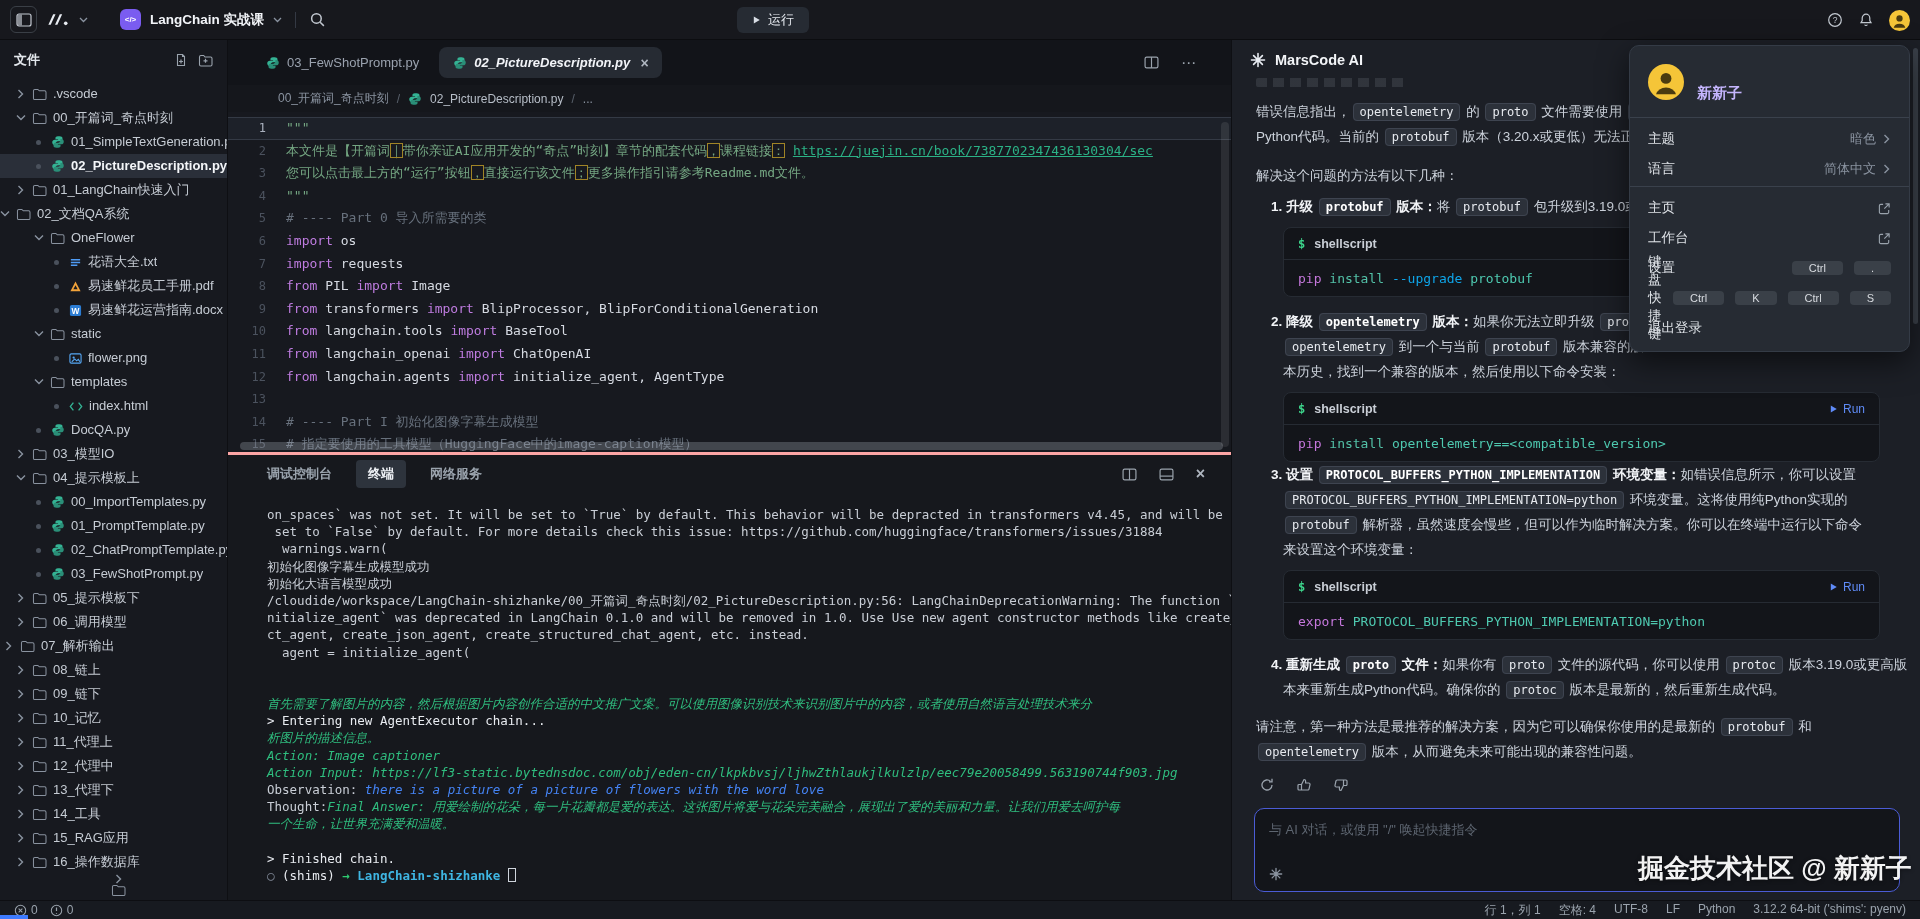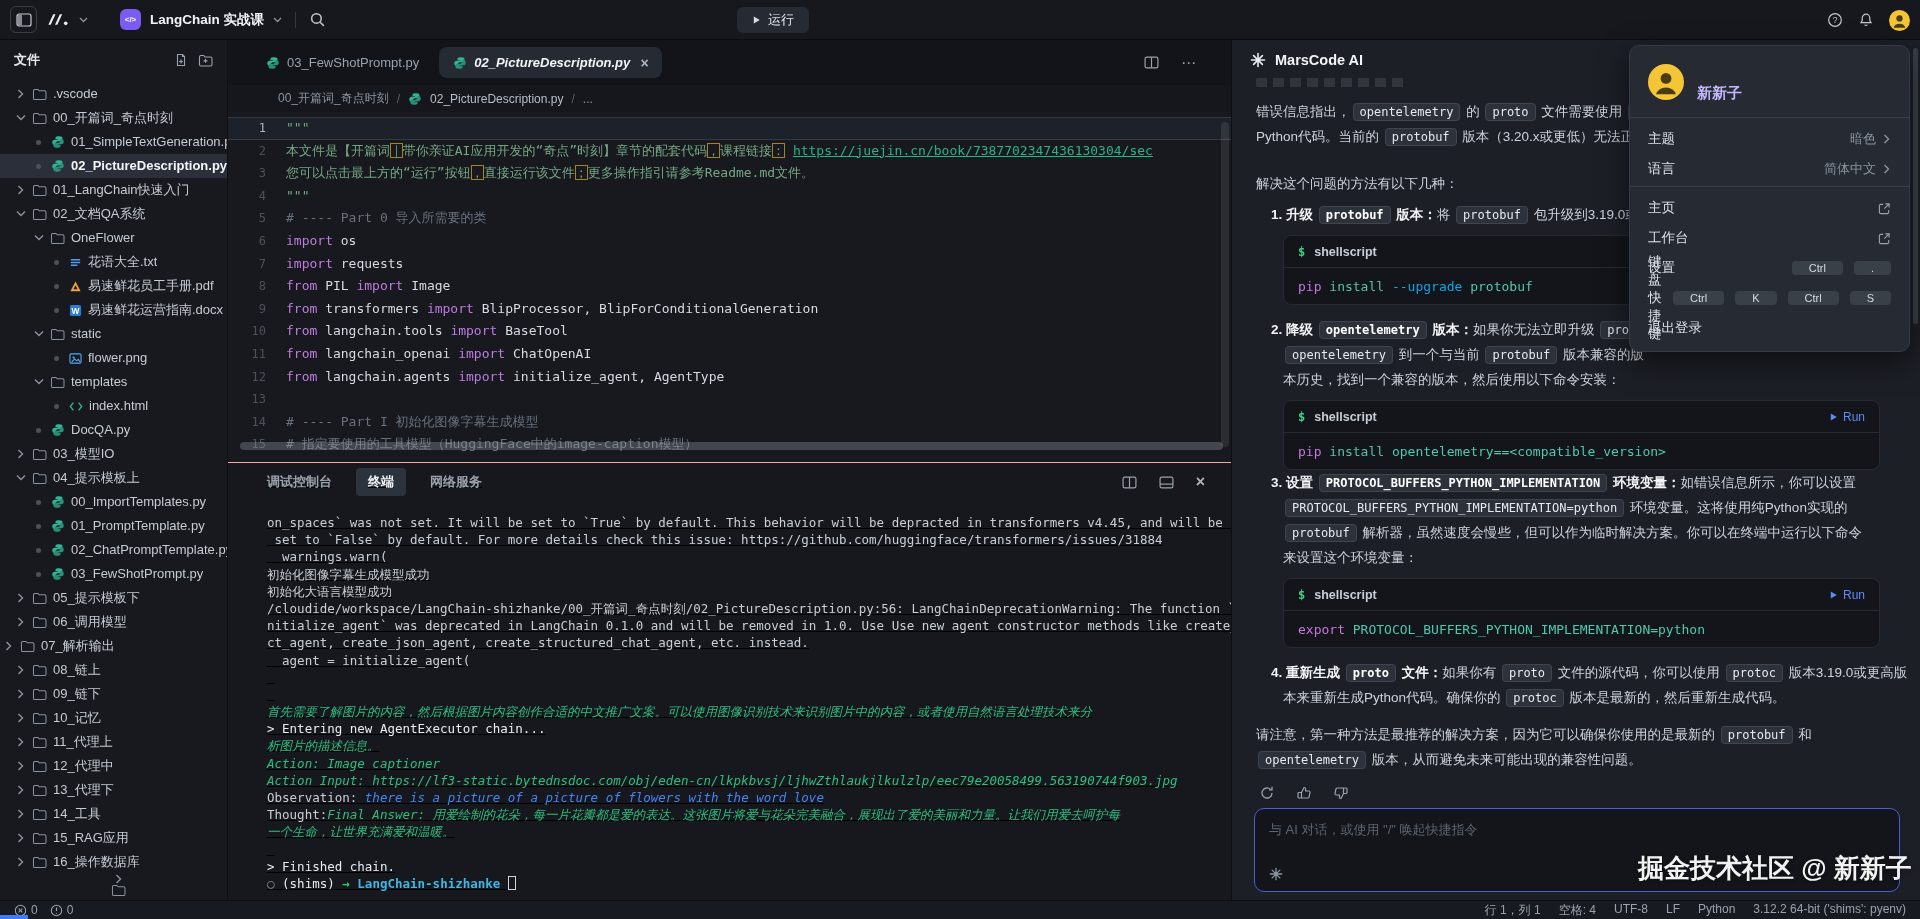--- a/index.html
+++ b/index.html
@@ -56,22 +56,22 @@
   .curline .gut { color:#aab2bf; }
   .tk-str { color:#74a682; } .tk-kw { color:#bf7ce0; } .tk-txt { color:#d6dae2; }
   .tk-com { color:#67707c; } .tk-link { color:#2bb286; text-decoration:underline; }
   .tk-strbox { color:#74a682; outline:1px solid #a08426; outline-offset:-1px; }
   .hscroll { position:absolute; left:12px; right:8px; bottom:12px; height:8px;
     background:rgba(178,186,198,.28); border-radius:4px; }
   .vscroll { position:absolute; right:2px; top:10px; width:8px; height:325px;
     background:rgba(255,255,255,.09); border-radius:4px; }
 
   
-  .terminal { position:absolute; left:228px; top:462px; width:1003px; bottom:19px;
-    background:#16181d; border-top:1px solid #fca5a5; overflow:hidden;text-decoration:underline; }
+  .terminal { position:absolute; left:228px; top:452px; width:1003px; bottom:19px;
+    background:#16181d; border-top:3px solid #fca5a5; overflow:hidden; }
   .ttabs { height:38px; display:flex; align-items:center; gap:24px; padding-left:39px;
     font-size:13px; font-weight:700; color:#9aa3ad; position:relative; }
   .ttab.act { background:#2d333c; color:#eef1f5; padding:5px 12px; border-radius:4px; }
   .ttab-icons { position:absolute; right:26px; display:flex; gap:22px; align-items:center; color:#9aa3ad; }
   .tbody { padding:13px 0 0 39px; font-family:"DejaVu Sans Mono",monospace; font-size:12.5px; overflow:hidden; }
   .tline { height:17.2px; line-height:17.2px; white-space:pre; }
   .tm-p { color:#c9ced6; } .tm-w { color:#e8ebf0; }
   .tm-g { color:#2fbe7f; font-style:italic; }
   .tm-b { color:#4584f5; font-style:italic; }
   .tm-dim { color:#7b8391; } .tm-gr { color:#2ecc71; font-weight:700; } .tm-cy { color:#3fb6e3; font-weight:700; }
@@ -273,21 +273,21 @@
               <path d="M1.5 1l4 4-4 4" stroke="#8a93a0" fill="none" stroke-width="1.4"></path>
             </svg>
           </span>
           <span class="icon">
             <svg width="15" height="13" viewBox="0 0 16 14">
               <path d="M1.5 3c0-.8.7-1.5 1.5-1.5h3.2L7.8 3h5.7c.8 0 1.5.7 1.5 1.5V11c0 .8-.7 1.5-1.5 1.5H3c-.8 0-1.5-.7-1.5-1.5V3z" fill="none" stroke="#8a93a0" stroke-width="1.1"></path>
             </svg>
           </span>
           <span class="tname">01_LangChain快速入门</span>
         </div>
-        <div class="trow" style="padding-left: 16px;">
+        <div class="trow" style="">
           <span class="icon chev">
             <svg width="10" height="8" viewBox="0 0 10 8">
               <path d="M1 1.5l4 4 4-4" stroke="#8a93a0" fill="none" stroke-width="1.4"></path>
             </svg>
           </span>
           <span class="icon">
             <svg width="15" height="13" viewBox="0 0 16 14">
               <path d="M1.5 3c0-.8.7-1.5 1.5-1.5h3.2L7.8 3h5.7c.8 0 1.5.7 1.5 1.5V11c0 .8-.7 1.5-1.5 1.5H3c-.8 0-1.5-.7-1.5-1.5V3z" fill="none" stroke="#8a93a0" stroke-width="1.1"></path>
             </svg>
           </span>
@@ -757,21 +757,21 @@
             </g>
           </svg>
         </span>
       <span>MarsCode AI</span>
     </div>
     <div class="smudge"></div>
     <div class="ai-body">
       <div id="ai-blocks">
           <div class="ai-line ind0" style="margin-top: 4px;"><span>错误信息指出，</span><span class="ai-chip">opentelemetry</span><span> 的 </span><span class="ai-chip">proto</span><span> 文件需要使用 </span><span class="ai-chip">proto</span></div>
           <div class="ai-line ind0"><span>Python代码。当前的 </span><span class="ai-chip">protobuf</span><span> 版本（3.20.x或更低）无法正确</span></div>
-          <div class="ai-line ind0" style="margin-top: 22px;"><span>解决这个问题的方法有以下几种：</span></div>
+          <div class="ai-line ind0" style="margin-top: 14px;"><span>解决这个问题的方法有以下几种：</span></div>
           <div class="ai-line ind1" style="margin-top: 6px;"><span class="ai-b">1. </span><span class="ai-b">升级 </span><span class="ai-chipb">protobuf</span><span class="ai-b"> 版本：</span><span>将 </span><span class="ai-chip">protobuf</span><span> 包升级到3.19.0或更高</span></div>
           <div class="ai-code">
             <div class="ai-code-hd">
               <span class="dol">$</span>
               <span class="lang">shellscript</span>
             </div>
             <div class="ai-code-bd"><span class="sh-kw">pip</span><span class="sh-fn"> install</span><span class="sh-fl"> --upgrade</span><span class="sh-arg"> protobuf</span></div>
           </div>
           <div class="ai-line ind1" style="margin-top: 12px;"><span class="ai-b">2. </span><span class="ai-b">降级 </span><span class="ai-chipb">opentelemetry</span><span class="ai-b"> 版本：</span><span>如果你无法立即升级 </span><span class="ai-chip">protobuf</span></div>
           <div class="ai-line ind2"><span class="ai-chip">opentelemetry</span><span> 到一个与当前 </span><span class="ai-chip">protobuf</span><span> 版本兼容的版</span></div>

